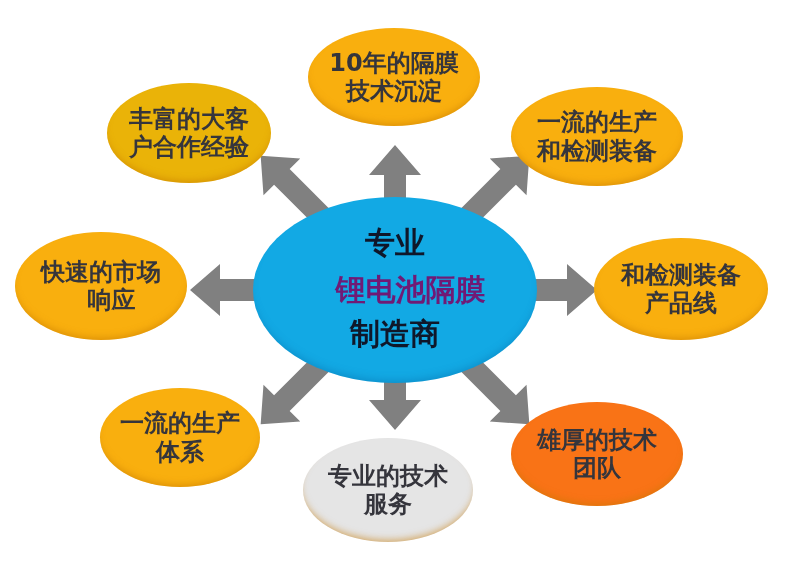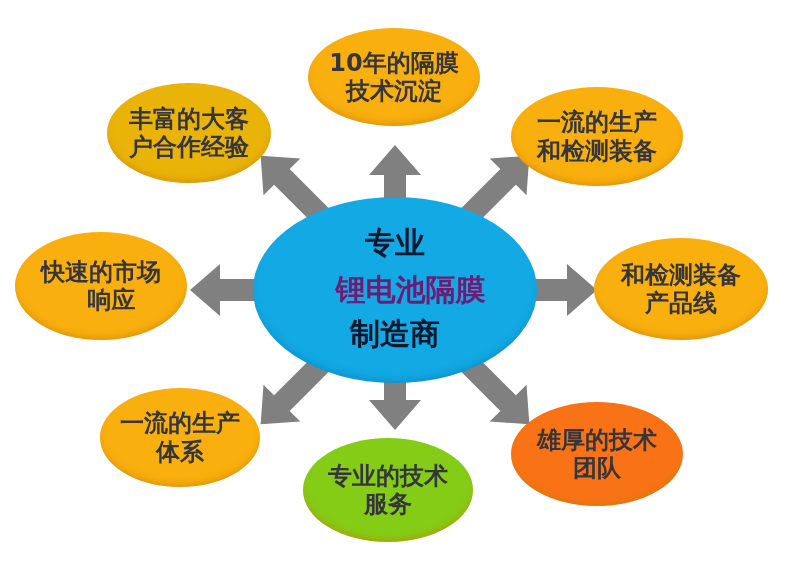--- a/index.html
+++ b/index.html
@@ -71,21 +71,21 @@
   <div class="node" style="left: 594px; top: 238px; width: 174px; height: 102px; background-color: rgb(249, 175, 14);">
     <div class="line" style="color: rgb(53, 53, 60);">和检测装备</div>
     <div class="line" style="color: rgb(53, 53, 60);">产品线</div>
   </div>
 
   <div class="node" style="left: 511px; top: 402px; width: 172px; height: 104px; background-color: #f97316;">
     <div class="line" style="color: rgb(53, 53, 60);">雄厚的技术</div>
     <div class="line" style="color: rgb(53, 53, 60);">团队</div>
   </div>
 
-  <div class="node" style="left: 303px; top: 438px; width: 170px; height: 104px; background-color: #84cc16;">
+  <div class="node" style="left: 303px; top: 438px; width: 170px; height: 104px; background-color: #e5e5e5;">
     <div class="line" style="color: rgb(53, 53, 60);">专业的技术</div>
     <div class="line" style="color: rgb(53, 53, 60);">服务</div>
   </div>
 
   <div class="node" style="left: 100px; top: 388px; width: 160px; height: 99px; background-color: rgb(249, 175, 14);">
     <div class="line" style="color: rgb(53, 53, 60);">一流的生产</div>
     <div class="line" style="color: rgb(53, 53, 60);">体系</div>
   </div>
 
   <div class="node" style="left: 15px; top: 232px; width: 172px; height: 108px; background-color: rgb(249, 175, 14); font-family: Liberation Serif, serif;">

